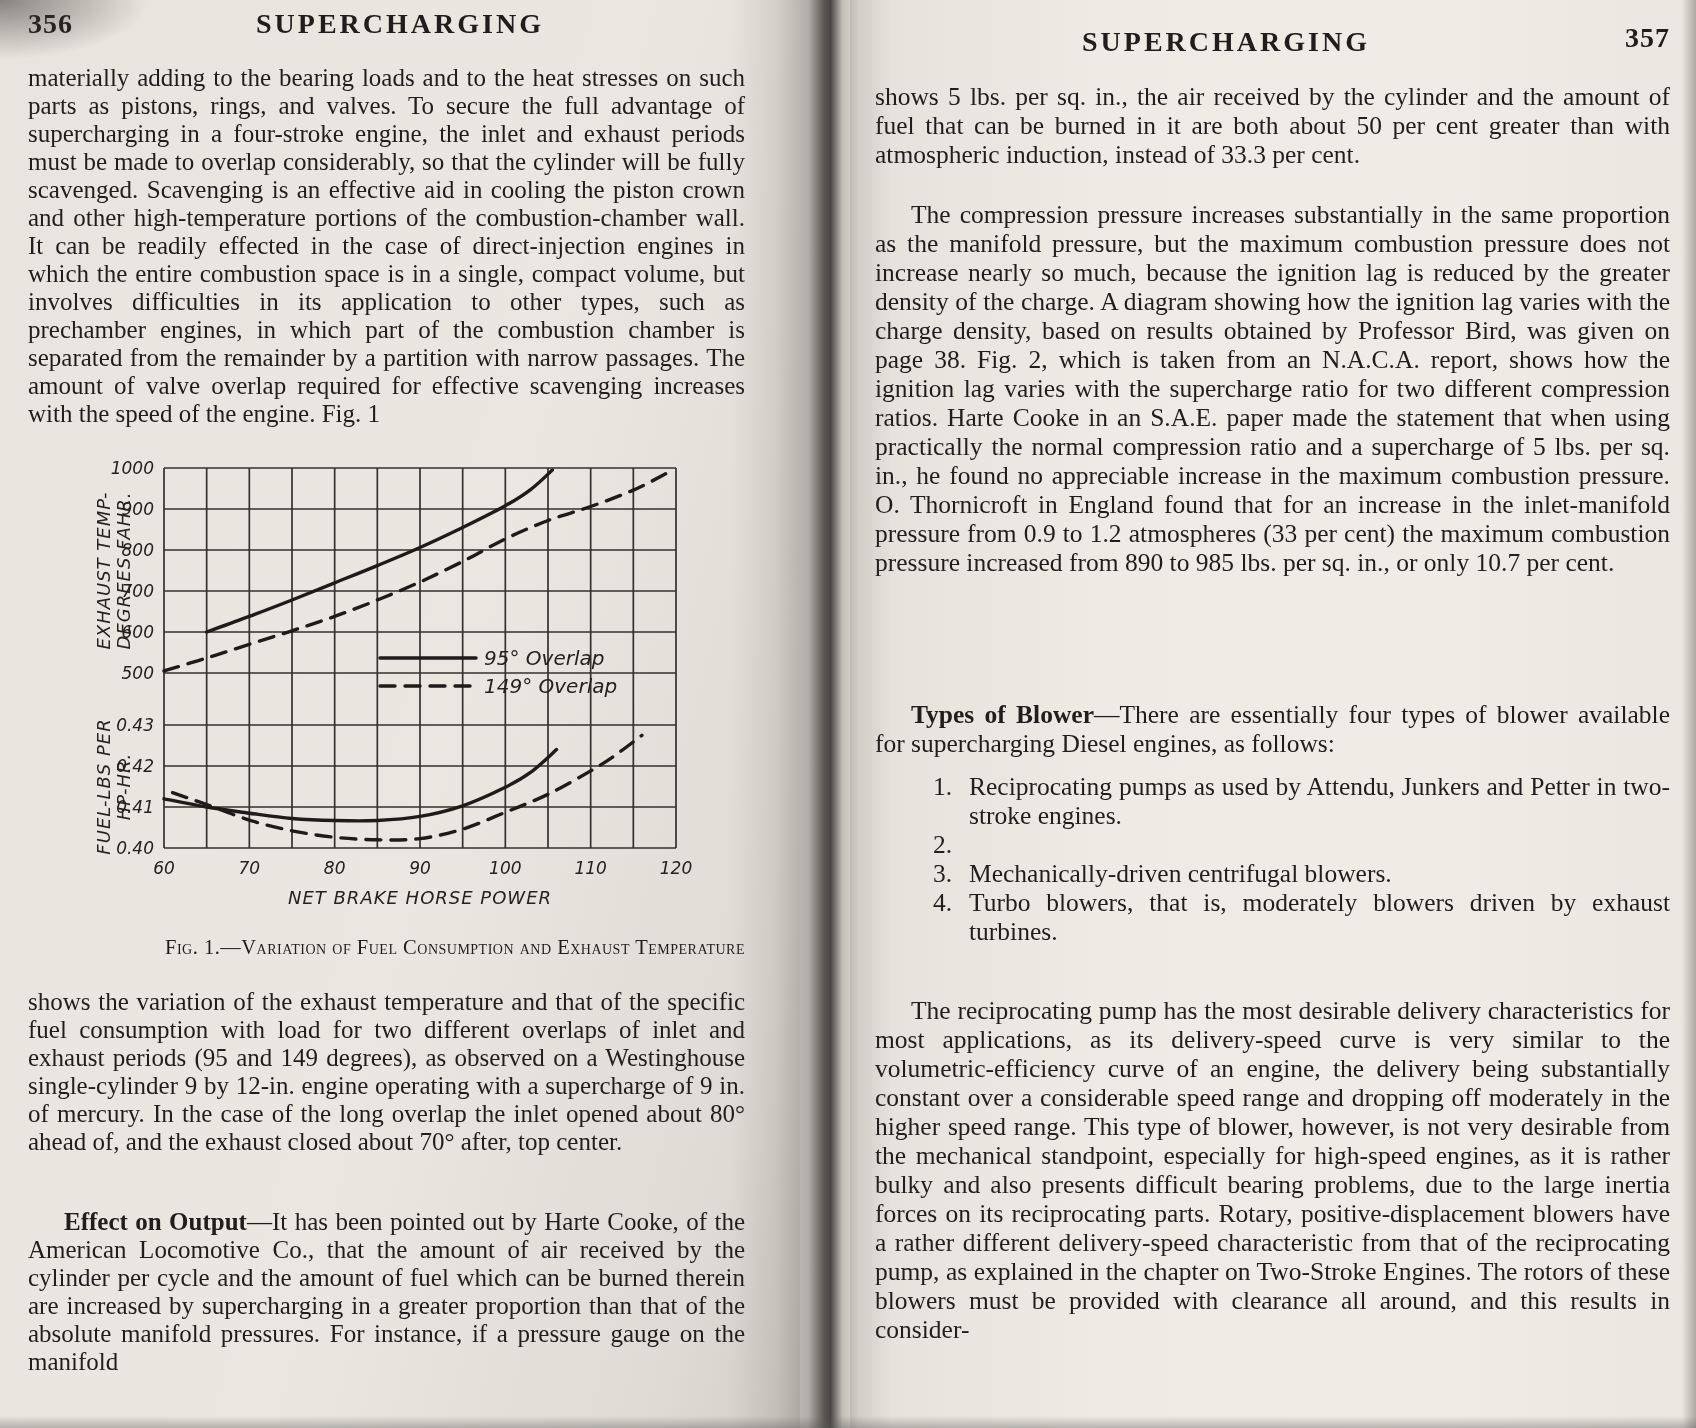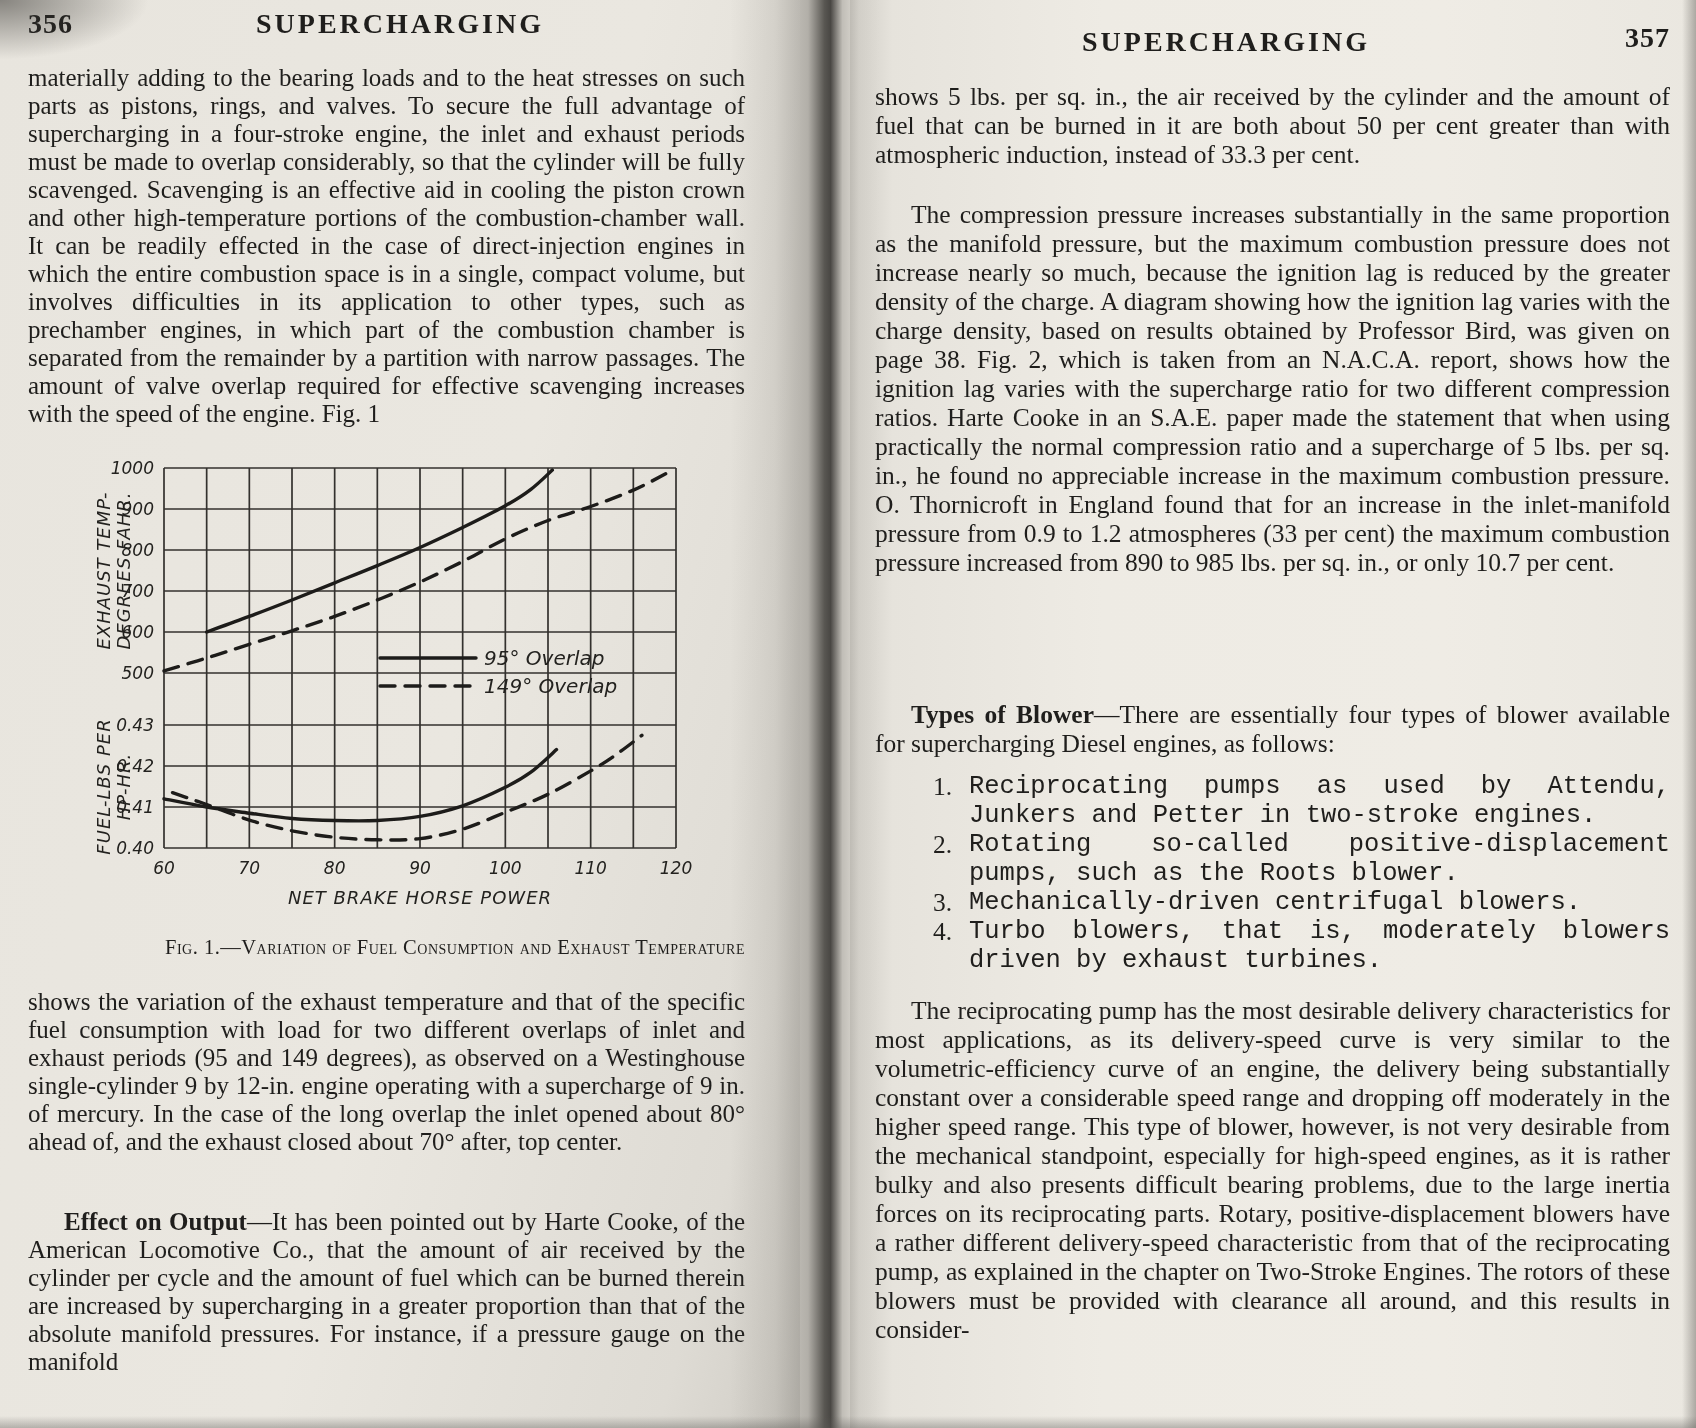--- a/index.html
+++ b/index.html
@@ -65,21 +65,21 @@
   .dashed{stroke-dasharray:15 10;}
   .tick{font:italic 17px "DejaVu Sans",sans-serif;fill:#23221f;}
   .axis{font:italic 18px "DejaVu Sans",sans-serif;fill:#23221f;letter-spacing:1px;}
   .legendtext{font:italic 20px "DejaVu Sans",sans-serif;fill:#23221f;}
 
   
   .blower-list{position:absolute;left:25px;width:795px;margin:0;padding:0;list-style:none;
     font-size:25.5px;line-height:29px;}
   .blower-list .li{display:flex;align-items:flex-start;padding-left:58px;}
   .blower-list .num{flex:0 0 36px;}
-  .blower-list .litext{flex:1;text-align:justify;font-family:Liberation Mono, monospace;}
+  .blower-list .litext{flex:1;text-align:justify;}
 </style>
 </head>
 <body>
 
 <div class="book">
 
   <div class="page left">
     <span class="running">SUPERCHARGING</span>
     <span class="pgnum">356</span>
 
@@ -161,21 +161,20 @@
 
     <p class="bp indent" style="top:700px"><b>Types of Blower</b><span>—There are essentially four types of blower available for supercharging Diesel engines, as follows:</span></p>
 
     <ol class="blower-list" style="top:772px">
       <li class="li">
         <span class="num">1.</span>
         <span class="litext">Reciprocating pumps as used by Attendu, Junkers and Petter in two-stroke engines.</span>
       </li>
       <li class="li">
         <span class="num">2.</span>
-        <span class="litext">Rotating so-called positive-displacement pumps, such as the Roots blower.</span>
       </li>
       <li class="li">
         <span class="num">3.</span>
         <span class="litext">Mechanically-driven centrifugal blowers.</span>
       </li>
       <li class="li">
         <span class="num">4.</span>
         <span class="litext">Turbo blowers, that is, moderately blowers driven by exhaust turbines.</span>
       </li>
     </ol>

